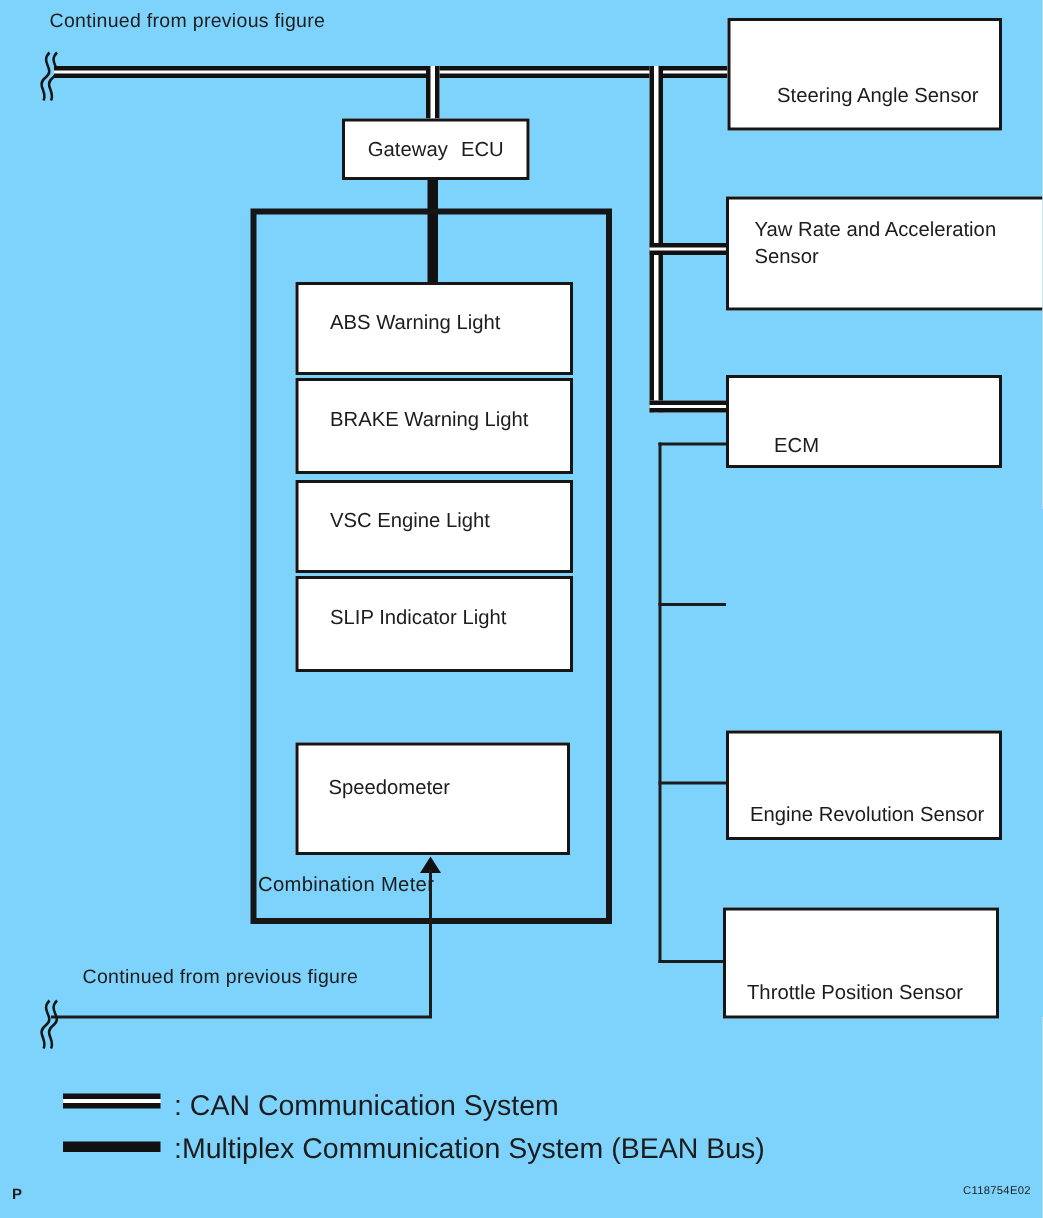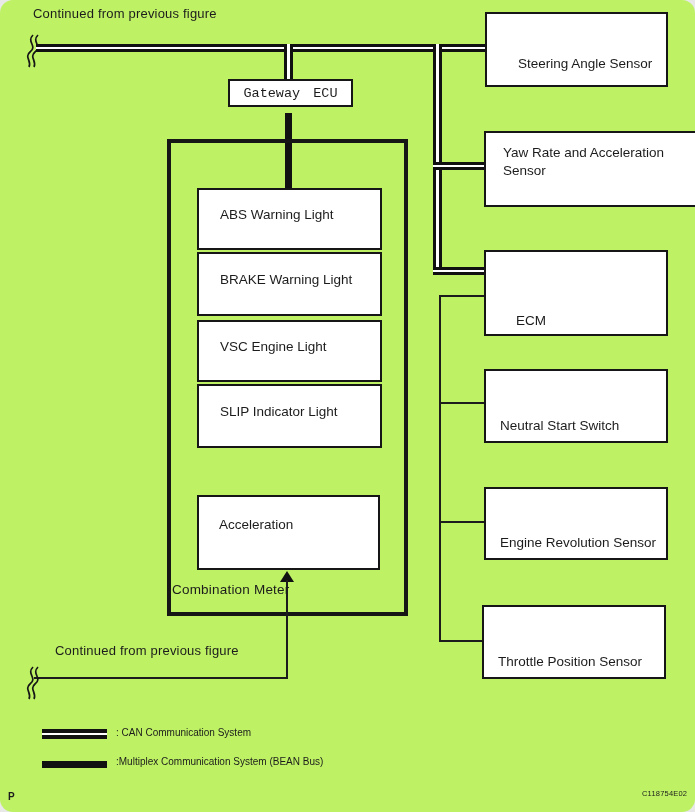--- a/index.html
+++ b/index.html
@@ -1,23 +1,22 @@
 <!DOCTYPE html>
 <html><head>
 <meta charset="utf-8">
 <style>
   html,body{margin:0;padding:0;background:#e8e8e8;}
   #page{
     position:relative;
     width:695px;height:812px;
-    background:#bef264;
+    background:#7dd3fc;
     font-family:"Liberation Sans", sans-serif;
     color:#1c1c1c;
     overflow:hidden;
-    border-radius:13px;
   }
   .abs{position:absolute;}
   .note{font-size:13px;letter-spacing:0.2px;white-space:nowrap;}
   
   .box{
     position:absolute;
     background:#ffffff;
     border:2px solid #161616;
     box-sizing:border-box;
     font-size:13.5px;
@@ -55,21 +54,21 @@
     border-left:7px solid transparent;
     border-right:7px solid transparent;
     border-bottom:11px solid #111;
   }
   
   .legend-can{
     position:absolute;width:65px;height:10px;
     background:linear-gradient(to bottom,#111 0 3.5px,#fff 3.5px 6.5px,#111 6.5px 10px);
   }
   .legend-bean{position:absolute;width:65px;height:7px;background:#111;}
-  .legend-text{position:absolute;font-size:10px;white-space:nowrap;}
+  .legend-text{position:absolute;font-size:19px;white-space:nowrap;}
   .fig-code{font-size:7.5px;letter-spacing:0.2px;}
   .page-letter{font-size:10px;font-weight:bold;}
 </style>
 </head>
 <body>
 
 <div id="page">
 
   <div class="abs note" style="left:33px;top:6px;">Continued from previous figure</div>
 
@@ -101,38 +100,35 @@
   <div class="box meter-item" style="left:197px;top:252px;width:185px;height:64px;">
     <span>BRAKE Warning Light</span>
   </div>
   <div class="box meter-item" style="left:197px;top:320px;width:185px;height:62px;">
     <span>VSC Engine Light</span>
   </div>
   <div class="box meter-item" style="left:197px;top:384px;width:185px;height:64px;">
     <span>SLIP Indicator Light</span>
   </div>
   <div class="box speedo" style="left:197px;top:495px;width:183px;height:75px;">
-    <span>Acceleration</span>
+    <span>Speedometer</span>
   </div>
 
-  <div class="box gateway" style="left:228px;top:79px;width:125px;height:28px;font-family:Liberation Mono, monospace;">
+  <div class="box gateway" style="left:228px;top:79px;width:125px;height:41px;">
     <span>Gateway ECU</span>
   </div>
 
   <div class="box rbox steering" style="left:485px;top:12px;width:183px;height:75px;">
     <span>Steering Angle Sensor</span>
   </div>
   <div class="box rbox yaw" style="left:484px;top:131px;width:216px;height:76px;">
     <span>Yaw Rate and Acceleration Sensor</span>
   </div>
-  <div class="box rbox ecm" style="left:484px;top:250px;width:184px;height:86px;">
+  <div class="box rbox ecm" style="left:484px;top:250px;width:184px;height:62px;">
     <span>ECM</span>
-  </div>
-  <div class="box rbox" style="left:484px;top:369px;width:184px;height:74px;">
-    <span>Neutral Start Switch</span>
   </div>
   <div class="box rbox" style="left:484px;top:487px;width:184px;height:73px;">
     <span>Engine Revolution Sensor</span>
   </div>
   <div class="box rbox" style="left:482px;top:605px;width:184px;height:74px;">
     <span>Throttle Position Sensor</span>
   </div>
 
   <div class="arrow-head" style="left:280px;top:571px;"></div>
   <div class="wire" style="left:286px;top:580px;width:2px;height:98px;"></div>

